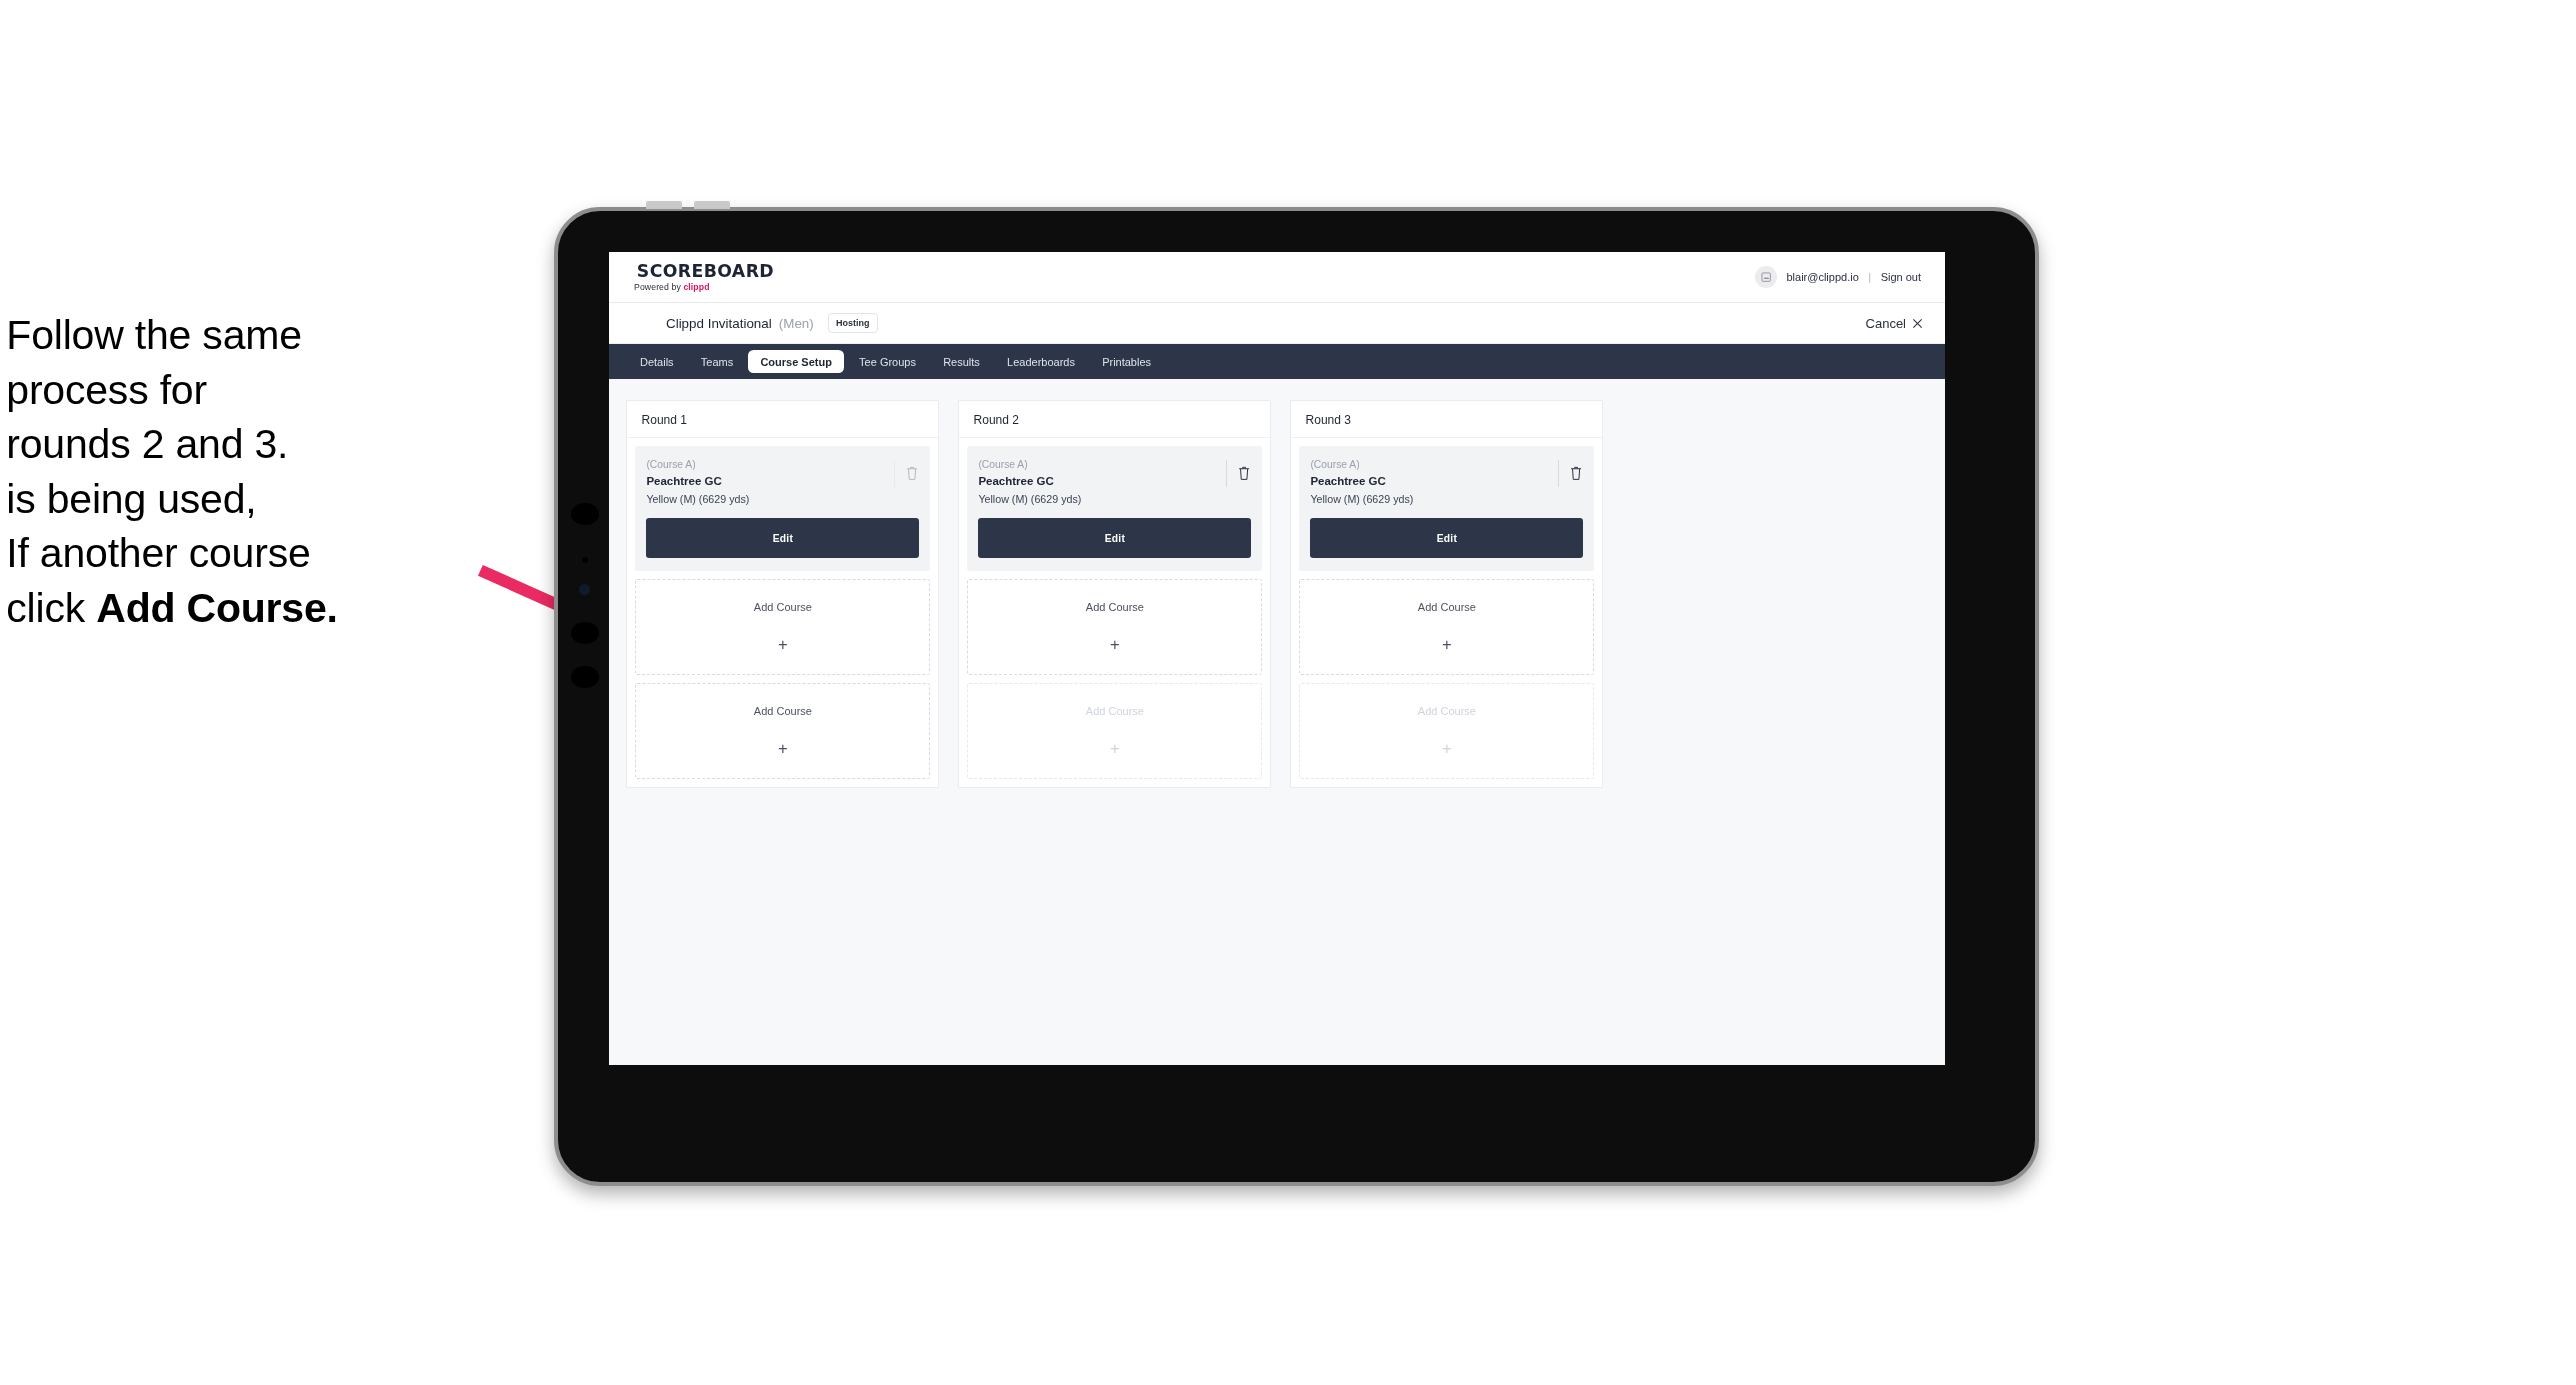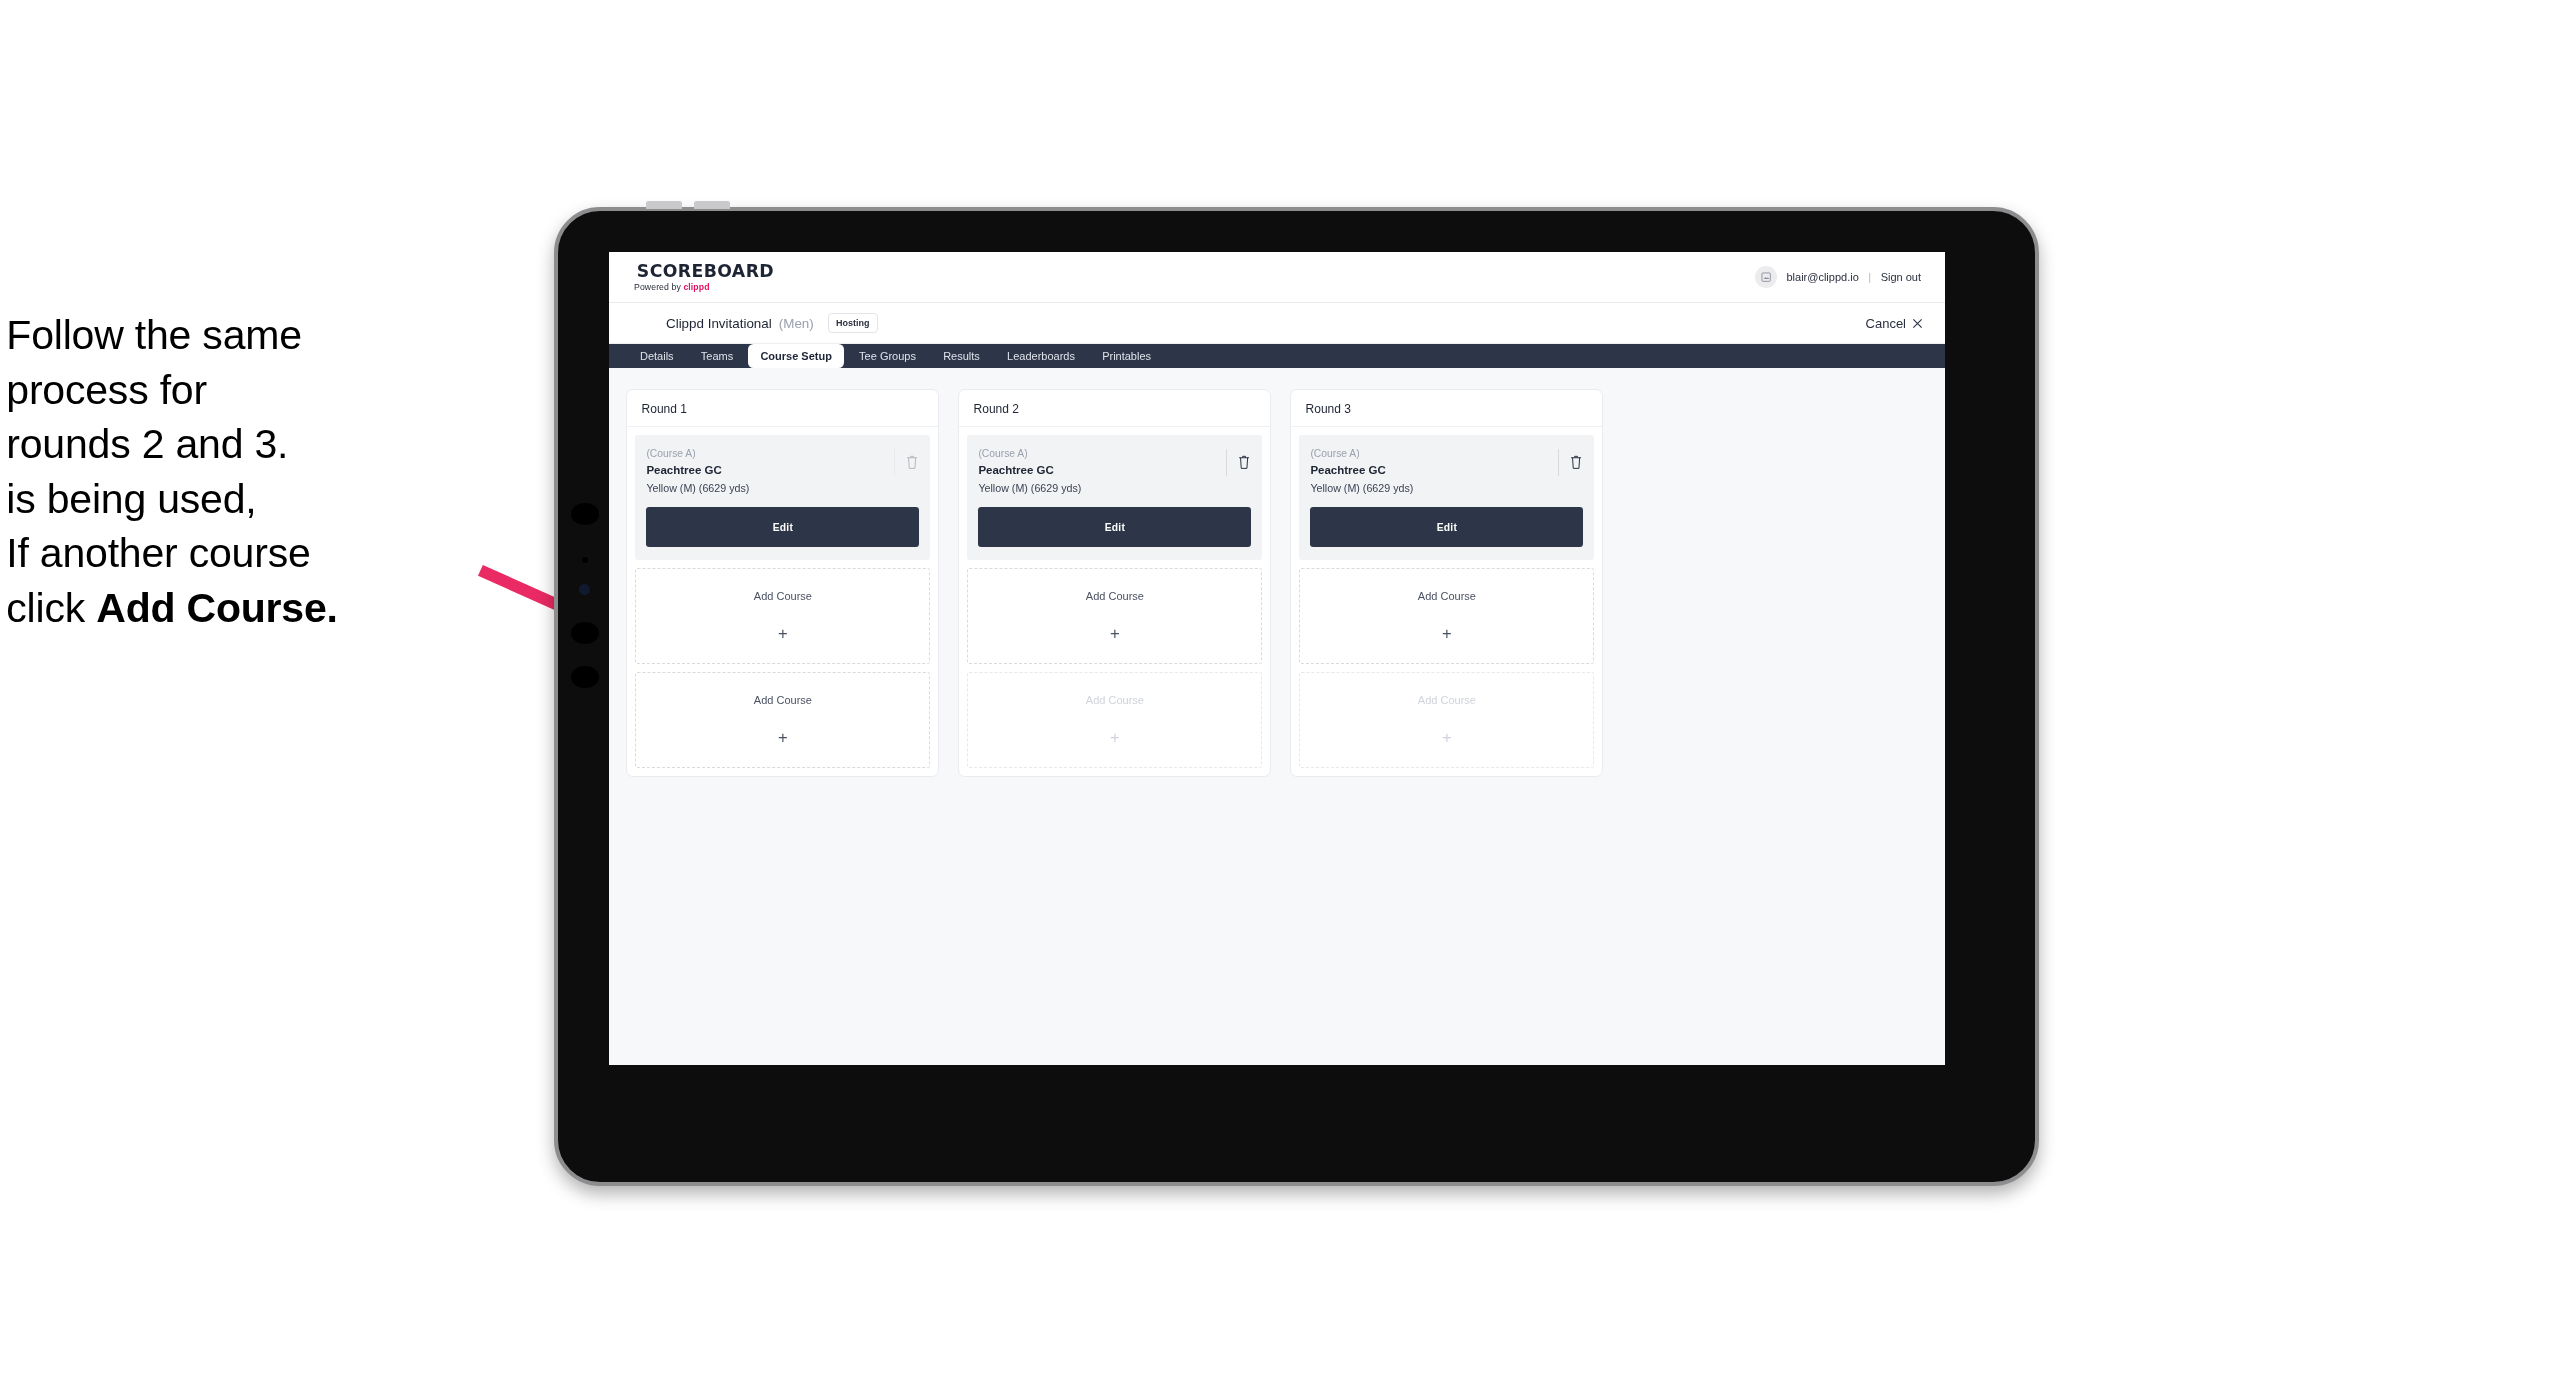--- a/index.html
+++ b/index.html
@@ -87,31 +87,31 @@
   .tname { font-size:13.4px; color:#1d2433; font-weight:400; }
   .tgender { font-size:13.4px; color:#9aa0ad; margin-left:7.1px; }
   .hostchip {
     margin-left:14.2px; font-size:9px; font-weight:700; color:#2b3040;
     border:0.8px solid #e2e4e9; border-radius:4px; padding:4px 7.1px; background:#fff;
   }
   .cancelbtn { margin-left:auto; display:flex; align-items:center; gap:6px; font-size:13px; color:#2b3040; }
 
   
   #tabstrip {
-    height:24px; background:#2c3648; display:flex; 
+    height:35px; background:#2c3648; display:flex; align-items:center;
     padding-left:19px; gap:3.2px;
   }
   .tab {
     font-size:11px; color:#dfe3ea; padding:5.5px 12px; border-radius:5.5px; white-space:nowrap;
   }
   .tab.active { background:#ffffff; color:#1d2433; font-weight:700; }
 
   
   #board { padding:20.5px 0 0 17.4px; display:flex; gap:19px; align-items:flex-start; }
-  .roundcol { width:313px; background:#ffffff; border:0.8px solid #e9ebef; border-radius:7px; }
+  .roundcol { width:313px; background:#ffffff; border:0.8px solid #e9ebef; border-radius:1px; }
   .roundhdr { padding:12px 14.2px 10.3px 14.2px; font-size:12px; color:#1d2433; border-bottom:0.8px solid #eef0f3; }
 
   .coursebox { background:#f1f3f5; margin:8px; padding:11px 11px 12.6px 11px; border-radius:2.4px; }
   .crow { display:flex; align-items:flex-start; }
   .cinfo { flex:1; }
   .clabel { font-size:10.3px; color:#9aa0ad; line-height:1.5; }
   .cname { font-size:11.5px; color:#1d2433; font-weight:700; line-height:1.6; }
   .ctee { font-size:10.7px; color:#3c4355; line-height:1.55; }
   .cactions { display:flex; align-items:center; gap:10.3px; padding-top:3.2px; }
   .vdiv { width:0.8px; height:27px; background:#d6d9de; }

